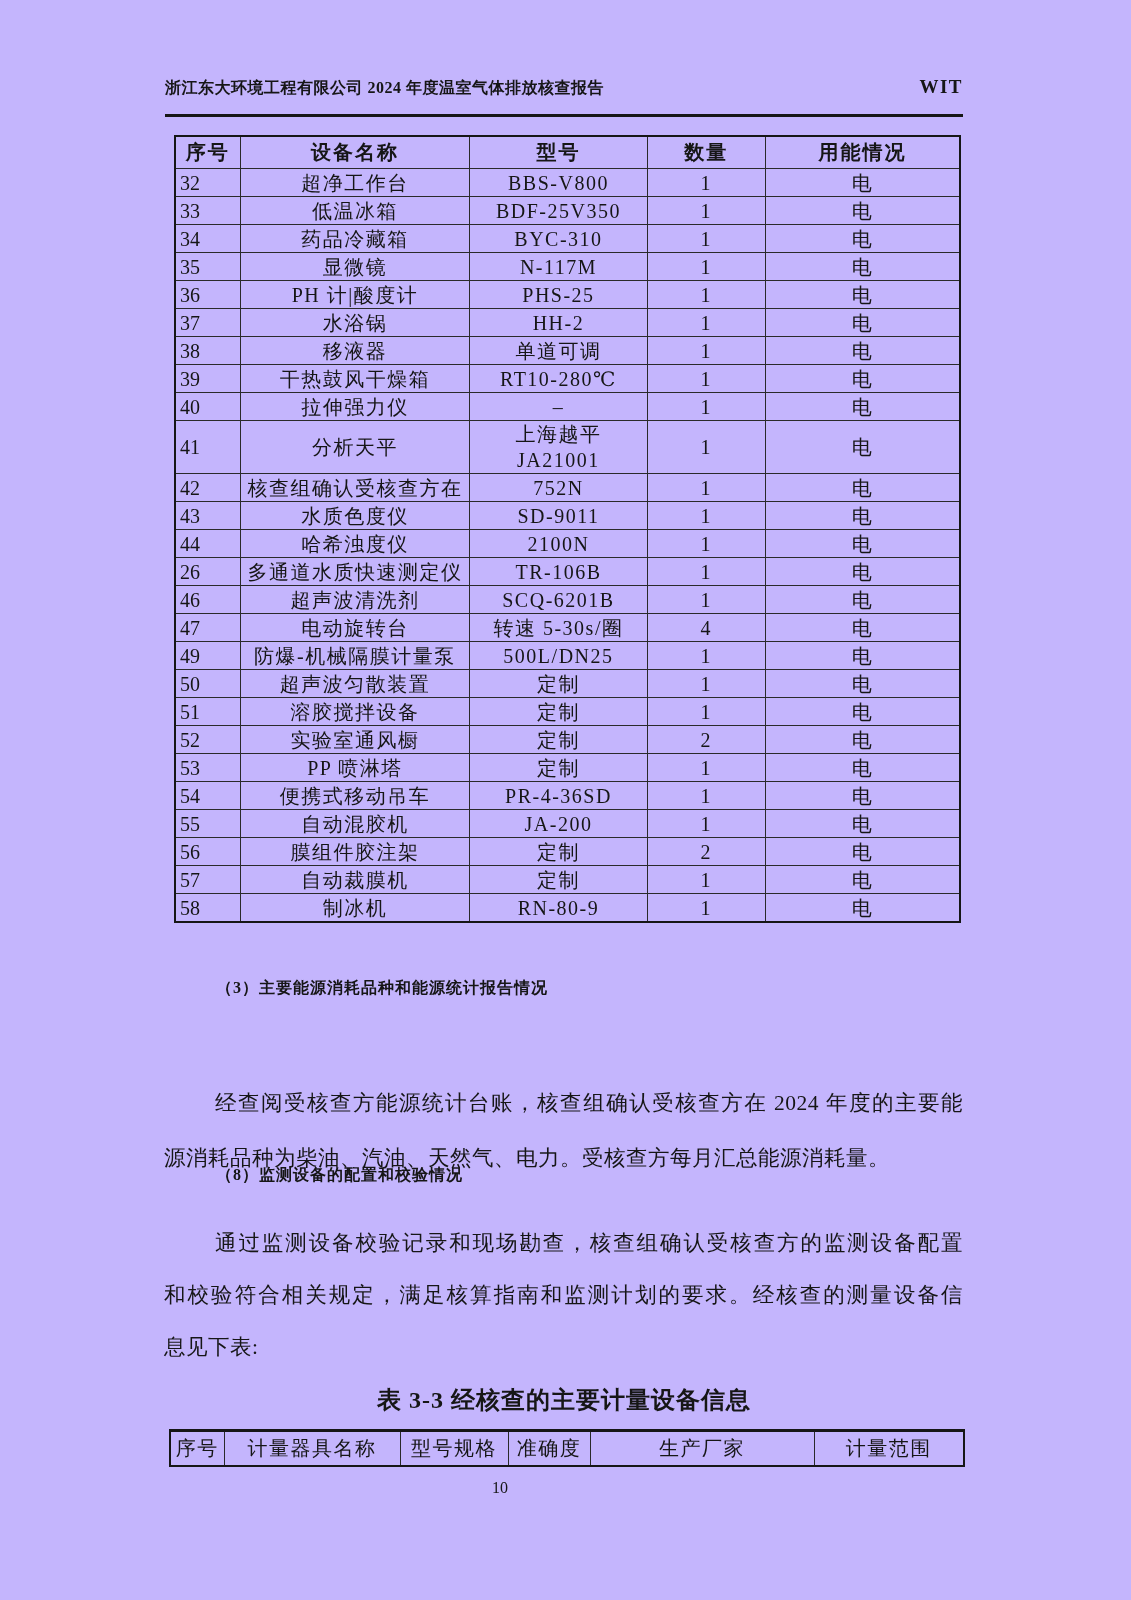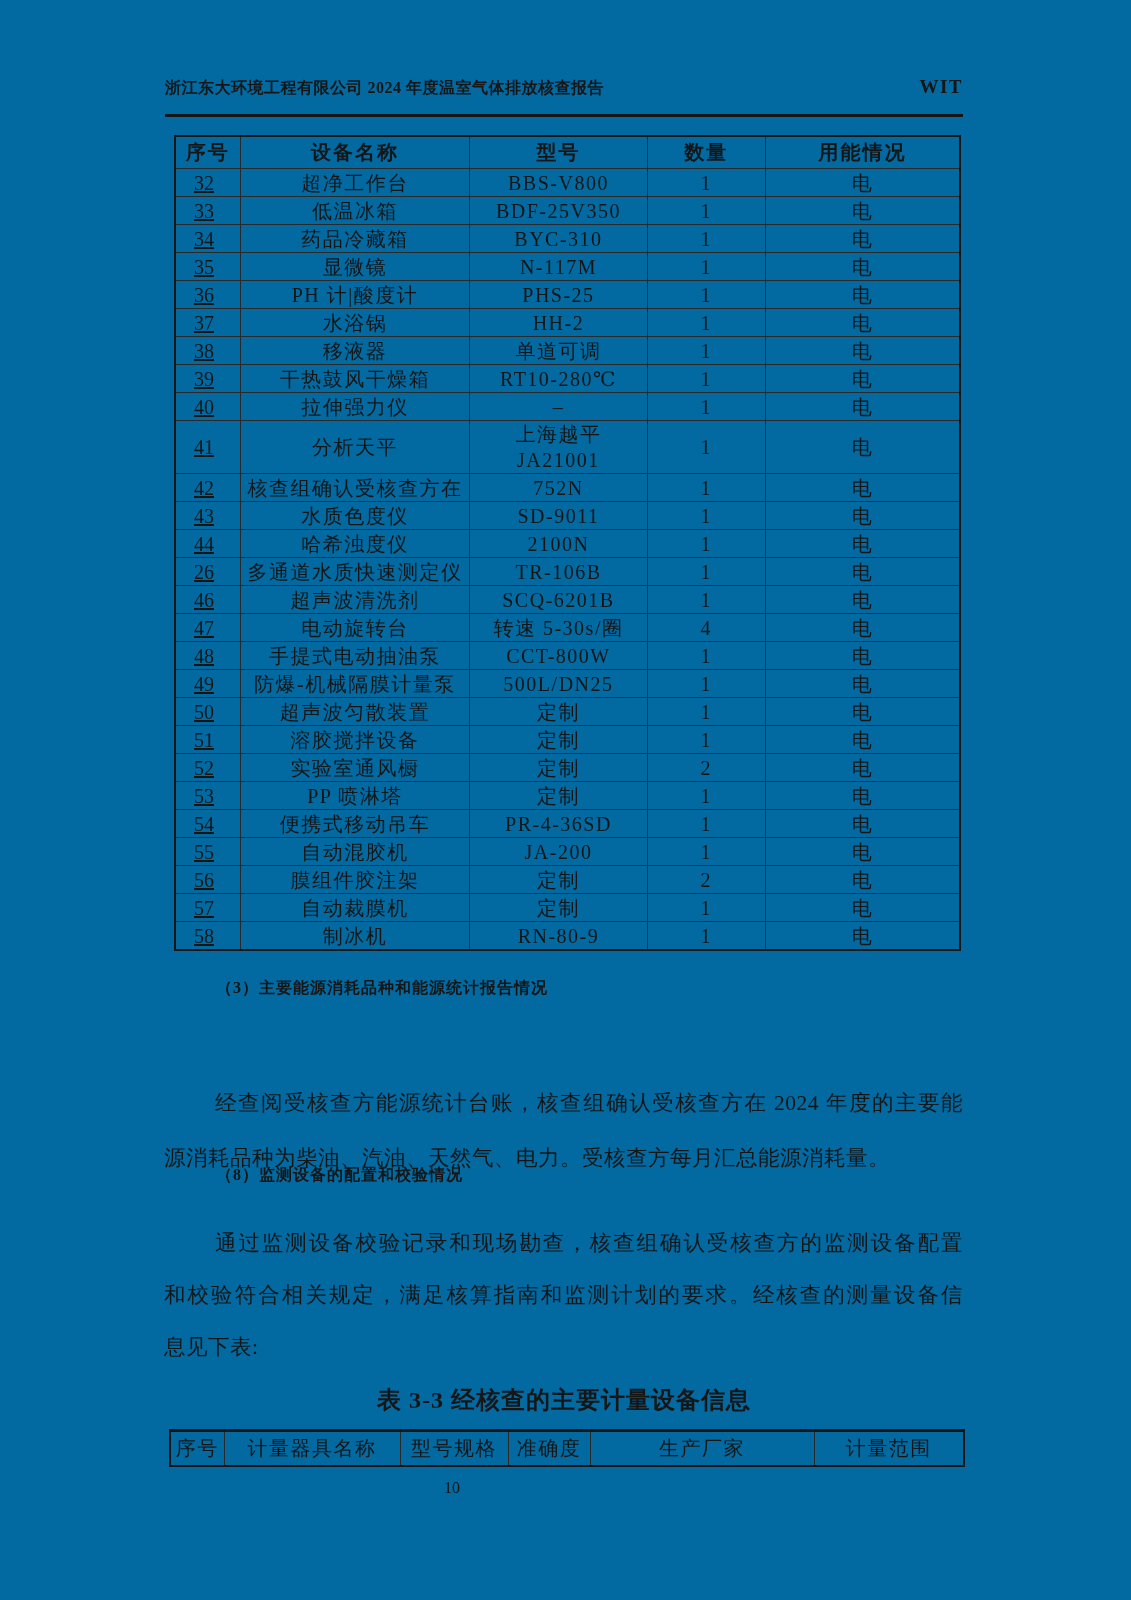--- a/index.html
+++ b/index.html
@@ -1,21 +1,21 @@
 <!DOCTYPE html>
 <html><head>
 <meta charset="utf-8">
 <style>
   html, body { margin: 0; padding: 0; background: #e8e8e8; }
   .page {
     position: relative;
     width: 1131px;
     height: 1600px;
     margin: 0 auto;
-    background: #0369a1;
+    background: #c4b5fd;
     font-family: "Liberation Serif", "DejaVu Serif", serif;
     color: #161616;
     overflow: hidden;
   }
 
   
   .header {
     position: absolute;
     left: 165px;
     width: 798px;
@@ -67,23 +67,22 @@
     letter-spacing: 2px;
   }
   .equip-table td {
     height: 27px;
     letter-spacing: 1.5px;
     white-space: pre-line;
     line-height: 1.3;
   }
   .equip-table td:first-child {
     text-align: left;
-    padding-left: 18px;
+    padding-left: 4px;
     letter-spacing: 0;
-    text-decoration: underline;
   }
 
   
   .heading {
     position: absolute;
     left: 166px;
     width: 797px;
     font-size: 16px;
     font-weight: bold;
     line-height: 28px;
@@ -147,20 +146,21 @@
 
   
   .page-number {
     position: absolute;
     left: 0;
     width: 904px;
     top: 1477px;
     text-align: center;
     font-size: 16px;
     line-height: 22px;
+    padding-left: 48px;
   }
 </style>
 </head>
 <body>
 
 <div class="page">
 
   <div class="header">
     <span class="header-title">浙江东大环境工程有限公司 2024 年度温室气体排放核查报告</span>
     <span class="header-logo">WIT</span>
@@ -289,27 +289,20 @@
           <td>超声波清洗剂</td>
           <td>SCQ-6201B</td>
           <td>1</td>
           <td>电</td>
         </tr>
         <tr>
           <td>47</td>
           <td>电动旋转台</td>
           <td>转速 5-30s/圈</td>
           <td>4</td>
-          <td>电</td>
-        </tr>
-        <tr>
-          <td>48</td>
-          <td>手提式电动抽油泵</td>
-          <td>CCT-800W</td>
-          <td>1</td>
           <td>电</td>
         </tr>
         <tr>
           <td>49</td>
           <td>防爆-机械隔膜计量泵</td>
           <td>500L/DN25</td>
           <td>1</td>
           <td>电</td>
         </tr>
         <tr>

